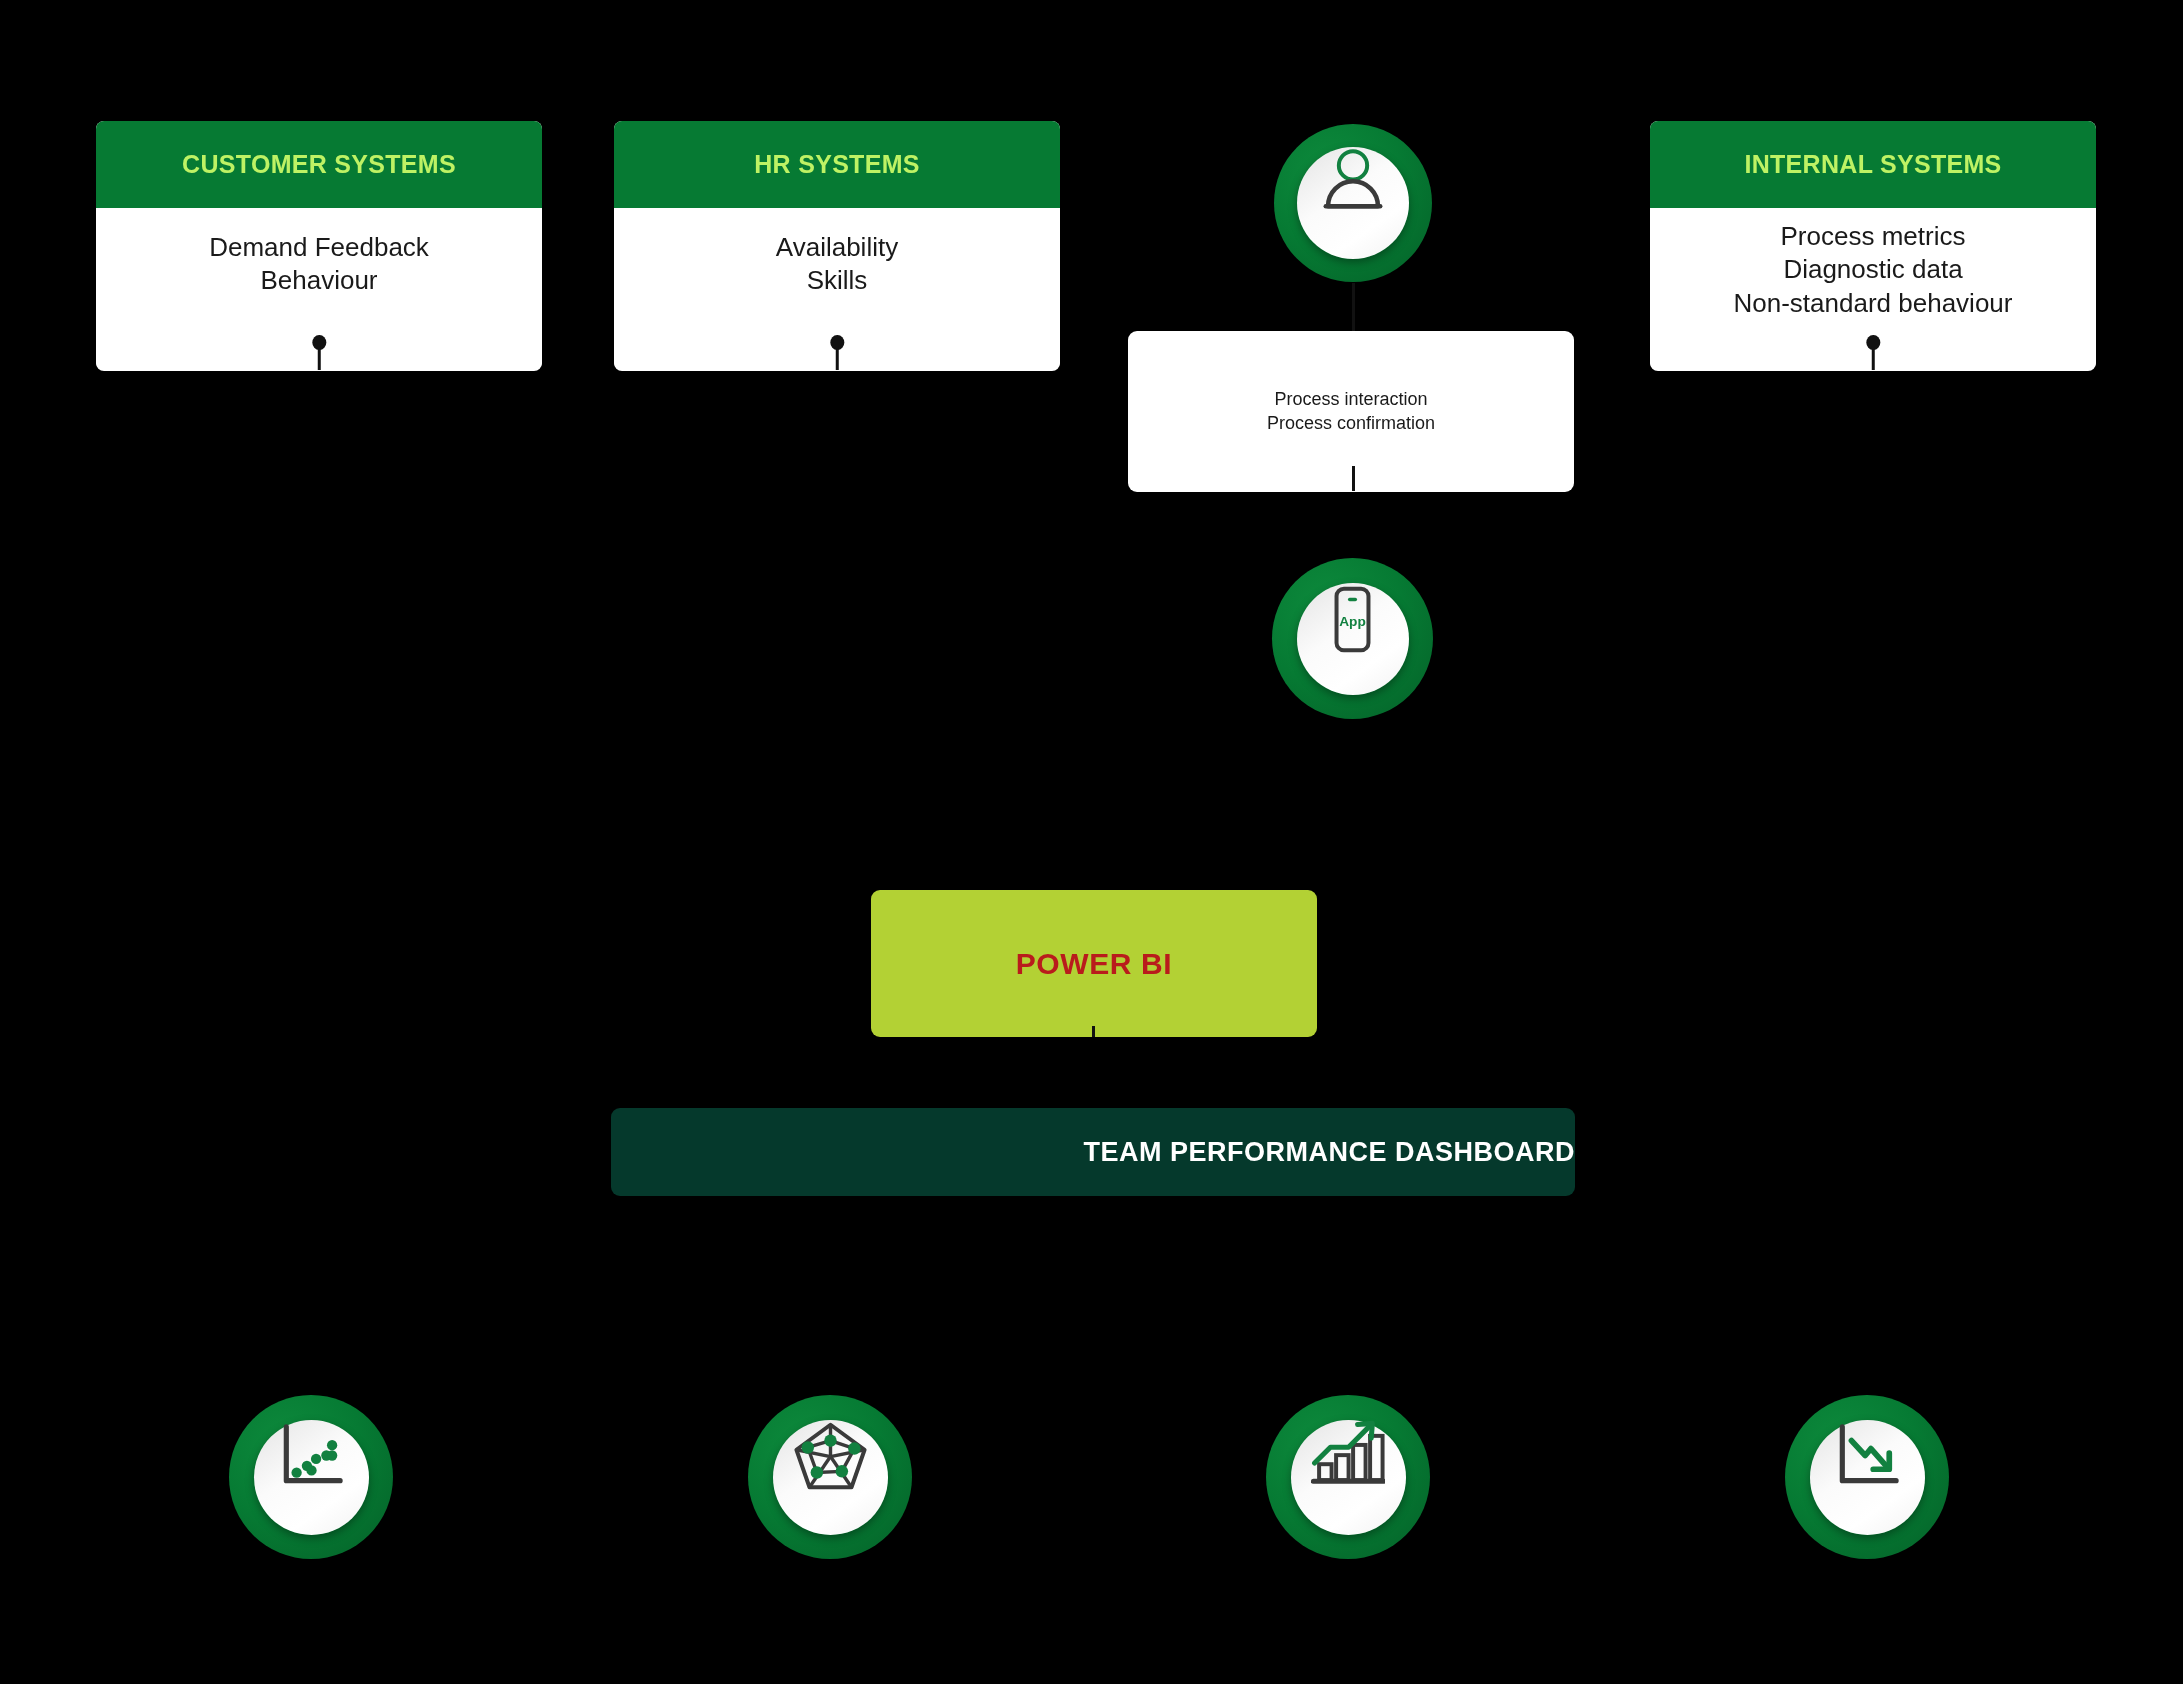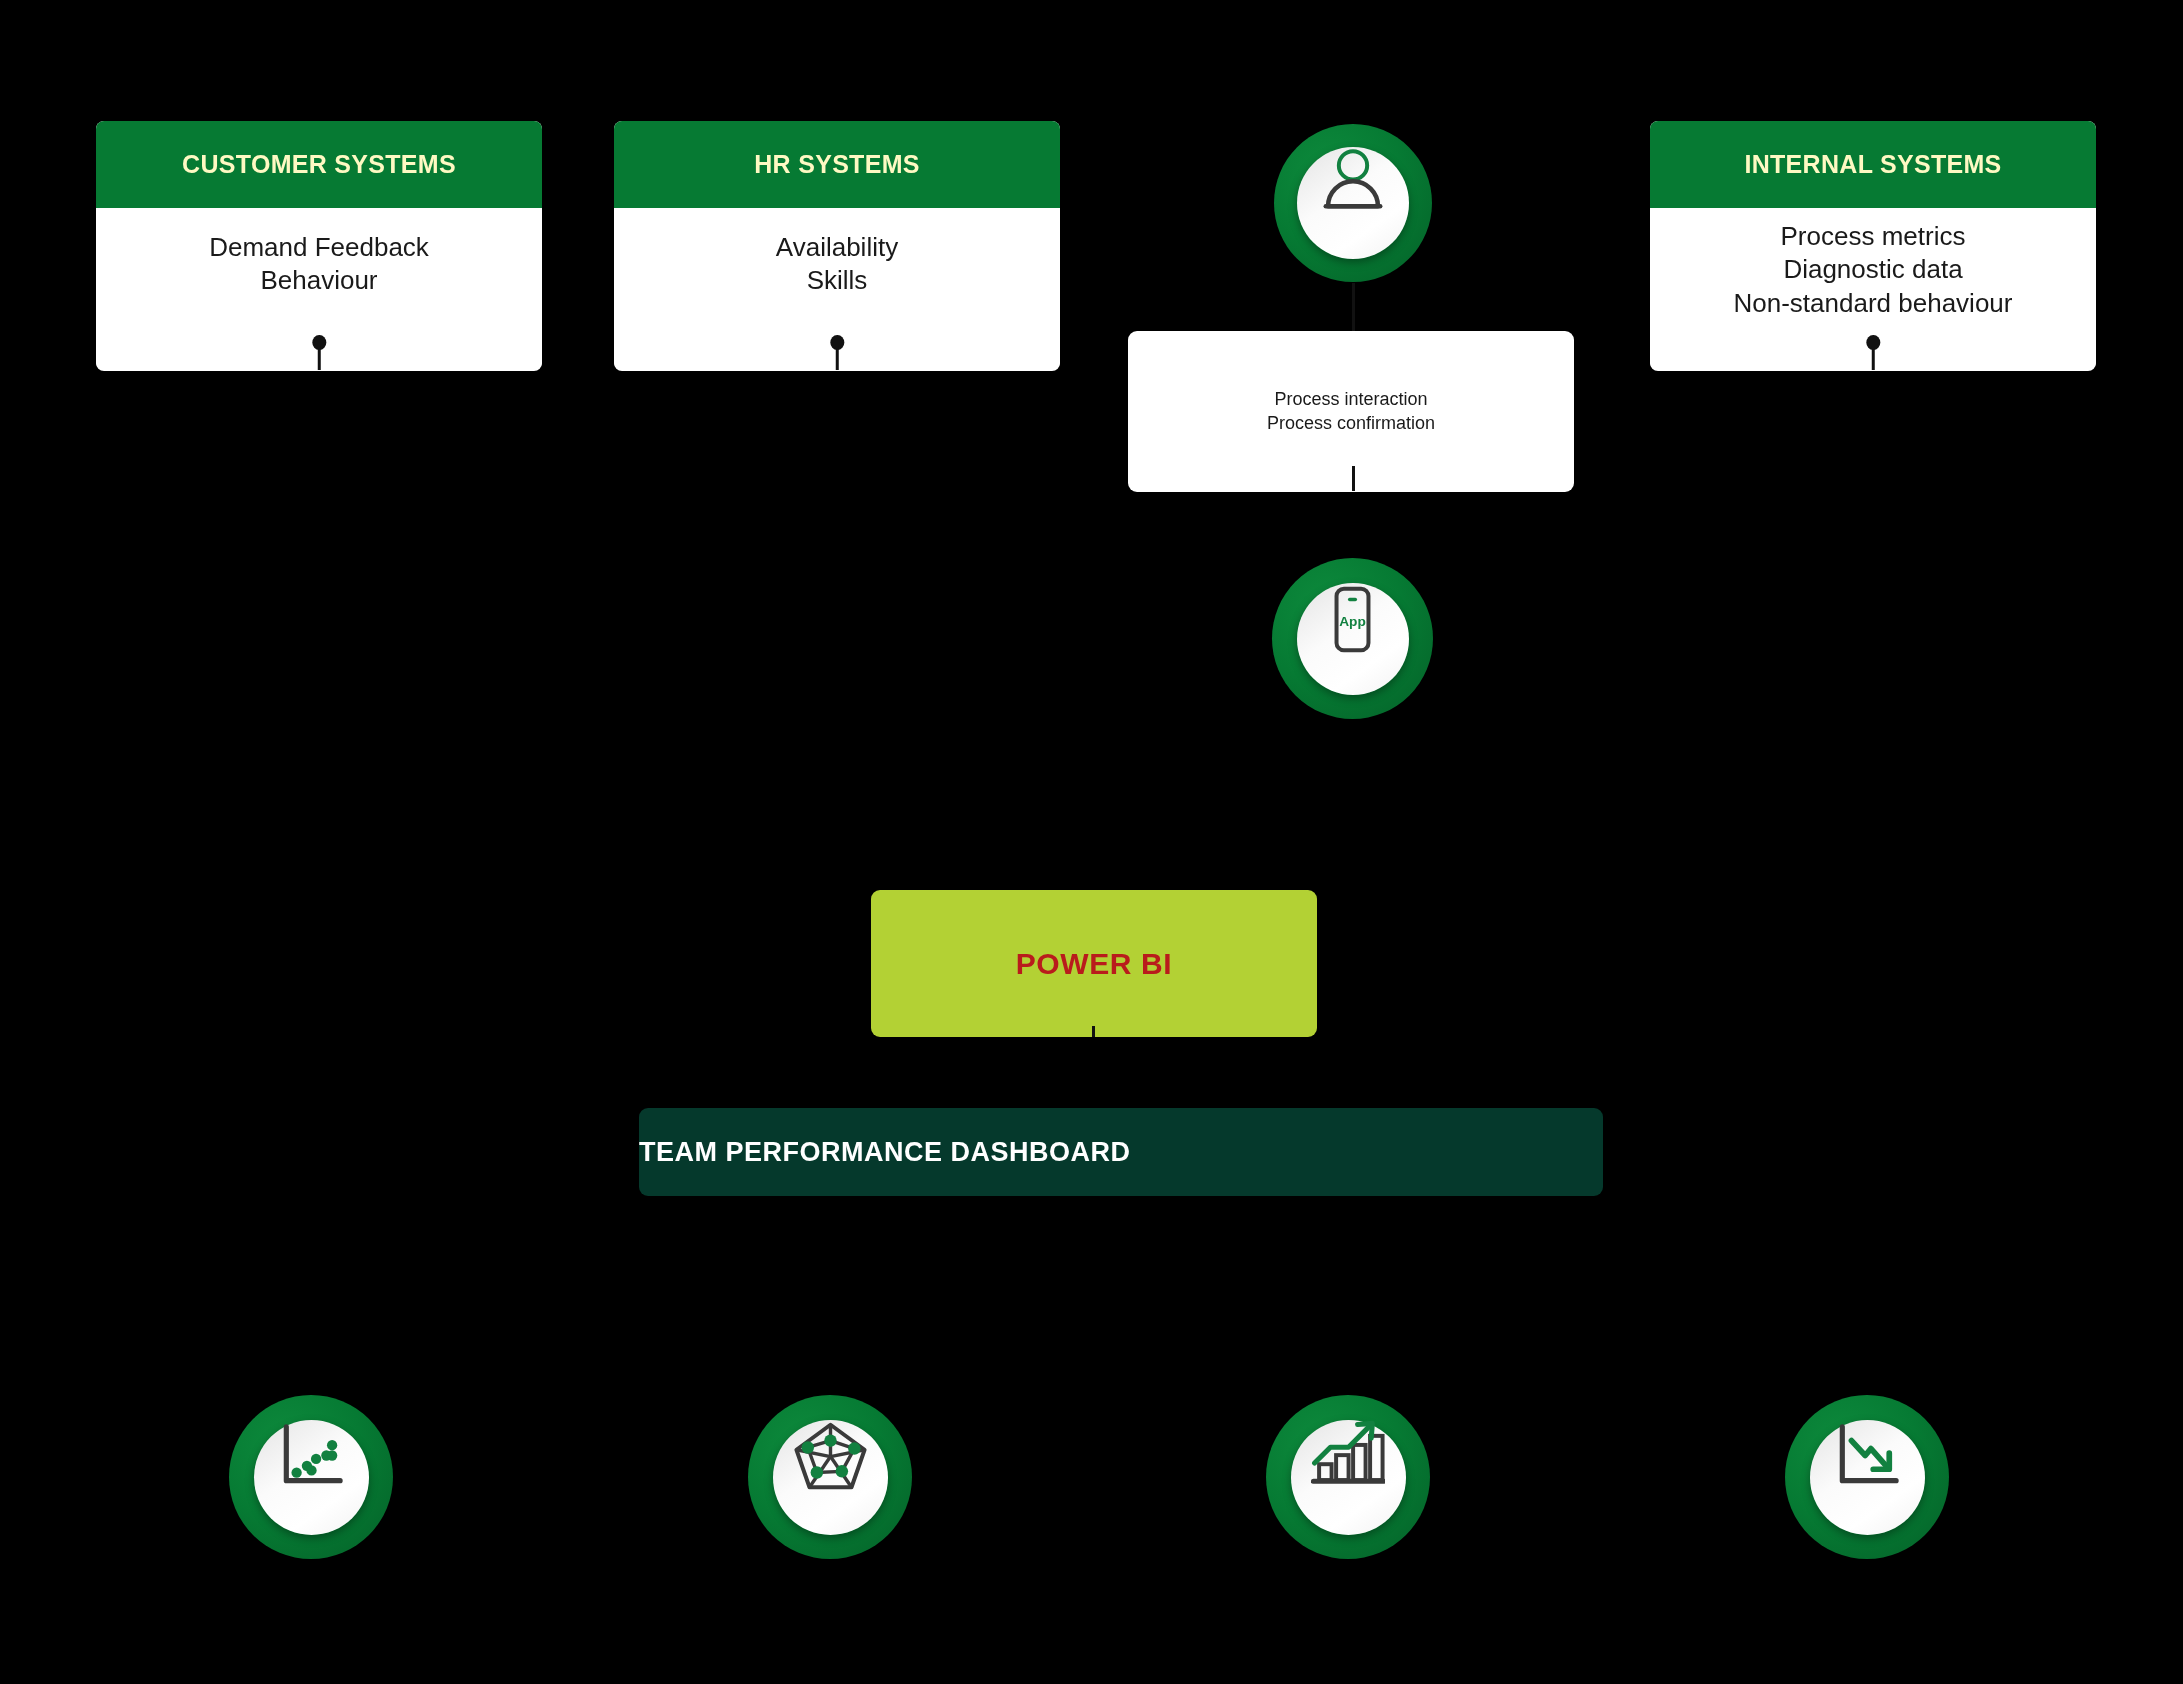--- a/index.html
+++ b/index.html
@@ -17,21 +17,21 @@
     position:absolute;
     background:#ffffff;
     border-radius:8px;
     overflow:visible;
   }
   .sys-card .hdr{
     height:87px;
     background:#067a33;
     border-radius:8px 8px 0 0;
     display:flex; align-items:center; justify-content:center;
-    color:#fef9c3;
+    color:#bef264;
     font-size:25px;
     font-weight:bold;
     letter-spacing:0.3px;
     white-space:nowrap;
   }
   .sys-card .body{
     position:relative;
     height:162px;
     border-radius:0 0 8px 8px;
     background:#ffffff;
@@ -118,26 +118,25 @@
     font-size:30px;
     font-weight:bold;
     letter-spacing:0.6px;
   }
 
   
   .dashbar{
     position:absolute;
     background:#05392c;
     border-radius:9px;
-    display:flex; align-items:center; justify-content:flex-start;
+    display:flex; align-items:center; justify-content:flex-end;
     color:#ffffff;
     font-size:27px;
     font-weight:bold;
     letter-spacing:0.5px;
-    margin-left:28px;
   }
 </style>
 </head>
 <body>
 
 <div id="stage">
 
   <div class="sys-card" style="left:96px; top:121px; width:446px; height:250px;">
     <div class="hdr">CUSTOMER SYSTEMS</div>
     <div class="body">

